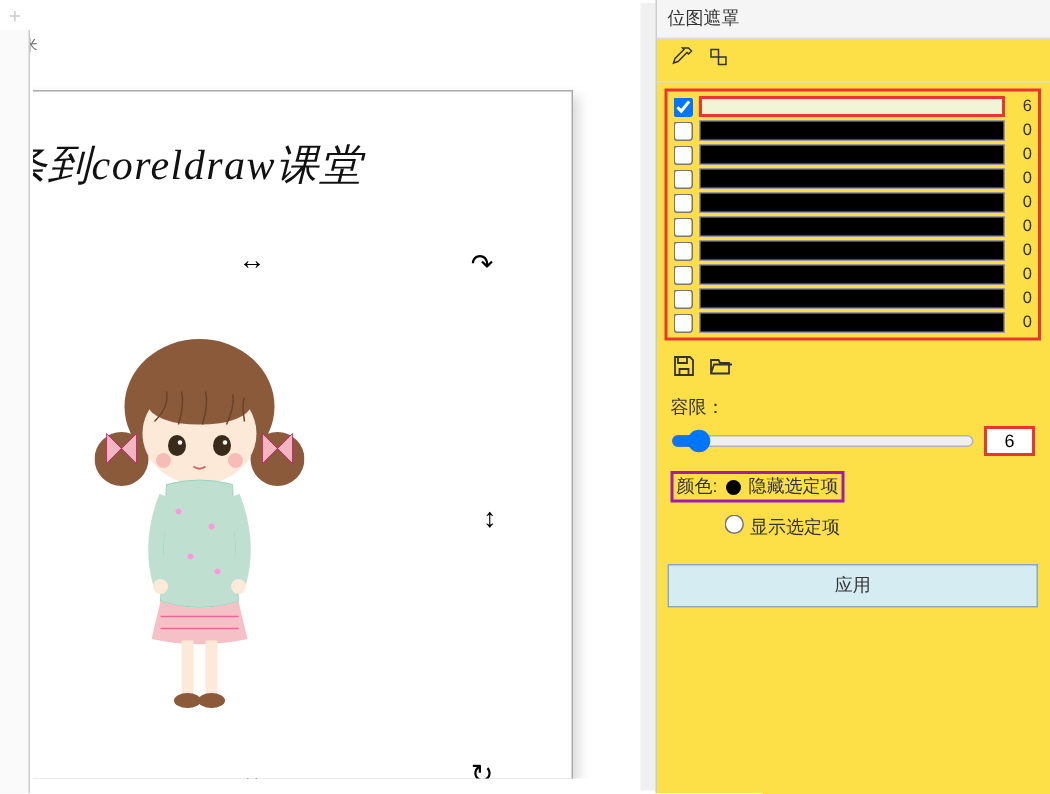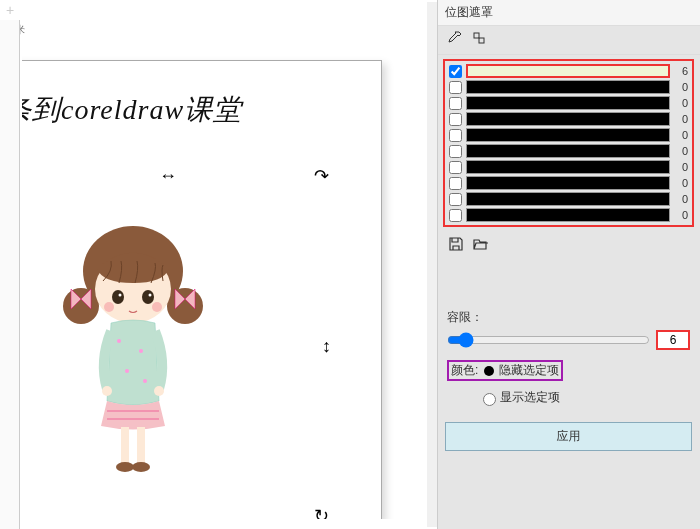--- a/index.html
+++ b/index.html
@@ -21,43 +21,43 @@
 .handle.tm { top: -8px; left: 50%; transform: translateX(-50%); }
 .handle.bm { bottom: -8px; left: 50%; transform: translateX(-50%); }
 .handle.rm { top: 50%; right: -8px; transform: translateY(-50%); }
 .center-marker { position: absolute; top: 44%; left: 32%; width: 14px; height: 14px; border: 1.5px solid #000; border-radius: 50%; }
 .center-marker::after { content: ''; position: absolute; top: 50%; left: 50%; width: 3px; height: 3px; background: #000; border-radius: 50%; transform: translate(-50%,-50%); }
 .girl { position: absolute; top: 40px; left: 50px; width: 140px; height: 270px; }
 .signature { position: absolute; bottom: 10px; right: 25px; font-family: "KaiTi", serif; font-size: 20px; letter-spacing: 2px; }
 .scrollbar-v { position: absolute; right: 0; top: 2px; width: 10px; bottom: 2px; background: #f0f0f0; }
 .vdivider { position: absolute; left: 437px; top: 0; bottom: 0; width: 1px; background: #ccc; }
 
-.panel { flex: 1; height: 100%; background: #e5e5e5; display: flex; flex-direction: column; padding: 0; }
+.panel { flex: 1; height: 100%; background: #fde047; display: flex; flex-direction: column; padding: 0; }
 .panel-header { padding: 4px 8px; background: #f5f5f5; border-bottom: 1px solid #ddd; }
 .panel-title { font-size: 12px; }
 .panel-tabs { display: flex; gap: 8px; padding: 4px 8px 6px; border-bottom: 1px solid #ddd; }
 .tab-icon { width: 18px; height: 18px; display: flex; align-items: center; justify-content: center; color: #333; cursor: pointer; }
 .color-list { border: 2px solid #e33; margin: 4px 6px 0 6px; padding: 2px 2px 2px 2px; max-height: 170px; overflow-y: scroll; }
 .color-list-inner { }
 .color-row { display: flex; align-items: center; gap: 4px; padding: 1px 2px; }
 .color-row input[type=checkbox] { width: 13px; height: 13px; }
 .color-swatch { flex: 1; height: 14px; border: 1px solid #999; }
 .color-swatch.active { border: 2px solid #e33; }
 .color-val { width: 14px; text-align: right; font-size: 11px; color: #333; }
 .io-row { display: flex; gap: 6px; padding: 8px 10px 4px; }
 .io-btn { width: 18px; height: 18px; display: flex; align-items: center; justify-content: center; cursor: pointer; color: #444; }
 .tol-section { padding: 6px 10px; }
-.tol-label { font-size: 12px; margin-bottom: 4px; margin-top: 46px; }
+.tol-label { font-size: 12px; margin-bottom: 4px; }
 .tol-row { display: flex; align-items: center; gap: 6px; }
 .slider { flex: 1; }
 .tol-input { width: 34px; height: 20px; border: 2px solid #e33; text-align: center; font-size: 12px; }
 .color-opts { padding: 4px 10px 8px; }
 .color-opts-label { font-size: 12px; margin-bottom: 2px; border: 2px solid #a21caf; display: inline-block; padding: 0 2px; }
 .color-opts-label .black-swatch { display: inline-block; width: 10px; height: 10px; background: #000; border-radius: 50%; vertical-align: middle; margin: 0 2px; }
-.radio-row { display: flex; align-items: flex-end; gap: 4px; padding: 2px 0 2px 36px; font-size: 12px; }
+.radio-row { display: flex; align-items: flex-start; gap: 4px; padding: 2px 0 2px 36px; font-size: 12px; }
 .apply-btn { margin: 6px 8px 0; padding: 5px 0; text-align: center; border: 1px solid #8ab; background: #d5ecf2; cursor: pointer; font-size: 12px; }
 
 .girl svg { width: 100%; height: 100%; }
 </style>
 </head>
 <body>
 
 <div class="app">
 
   <div class="canvas-area">

